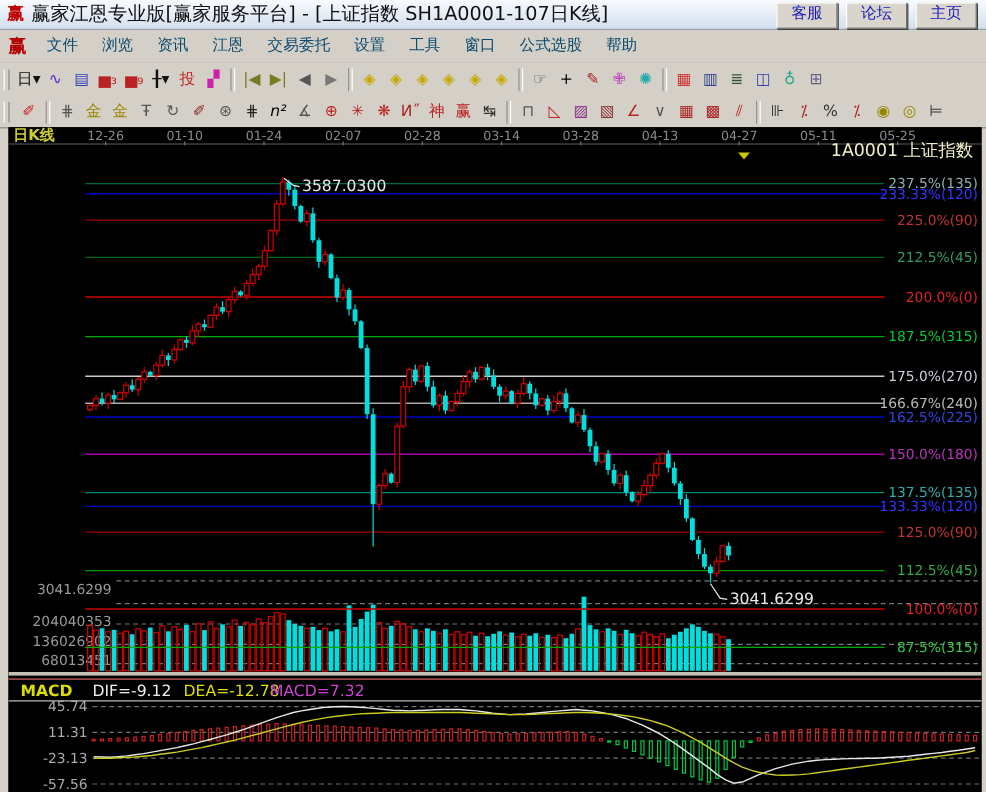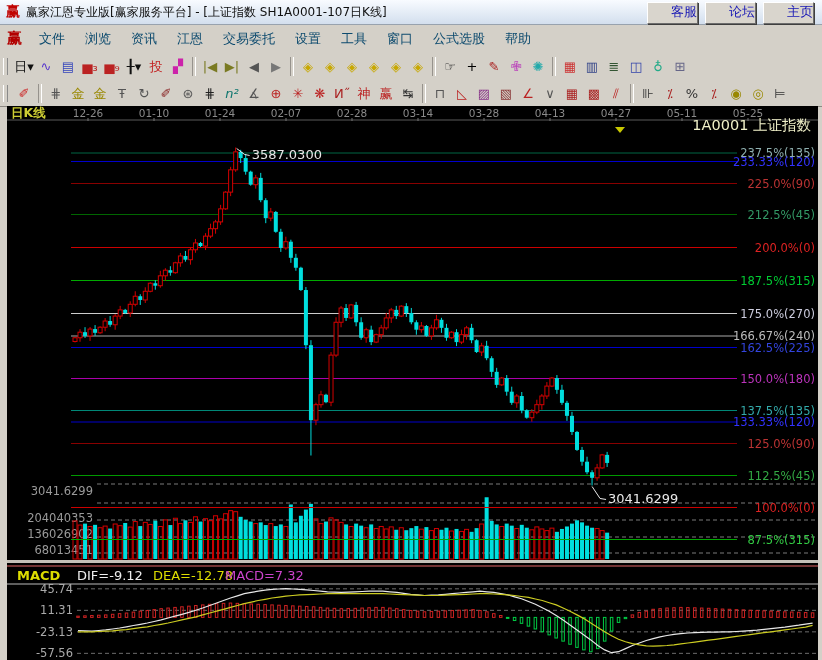--- a/index.html
+++ b/index.html
@@ -2,25 +2,25 @@
 <html><head>
 <meta charset="utf-8">
 <style>
   html,body{margin:0;padding:0;background:#777;}
   .win{position:relative;width:822px;height:660px;overflow:hidden;background:#d4d0c8;
        font-family:"DejaVu Sans",sans-serif;}
   .titlebar{position:absolute;top:0;left:0;right:0;height:24px;
     background:linear-gradient(#f8fbff,#d3dfee);border-bottom:1px solid #98a2ae;
     display:flex;align-items:center;}
   .title-logo{color:#c00200;font-weight:bold;font-size:14px;margin:0 6px 0 6px;}
-  .title-text{font-size:12px;color:#101010;}
+  .title-text{font-size:16px;color:#101010;}
   .tb-buttons{position:absolute;right:8px;top:2px;display:flex;gap:7px;}
   .tb-btn{width:49px;height:20px;background:#d9d5cd;border:1px solid;
     border-color:#ffffff #6d6d6d #6d6d6d #ffffff;box-shadow:1px 1px 0 #3f3f3f;
-    font-size:13px;color:#1717b5;text-align:right;line-height:18px;cursor:default;}
+    font-size:13px;color:#1717b5;text-align:center;line-height:18px;cursor:default;}
   .menubar{position:absolute;top:25px;left:0;right:0;height:27px;background:#d4d0c8;
     border-bottom:1px solid #a6a29a;display:flex;align-items:center;}
   .menu-logo{color:#b20000;font-weight:bold;font-size:15px;margin:0 7px;}
   .menu-item{font-size:13px;color:#0c4a6e;padding:0 10px;line-height:26px;}
   .toolbar{position:absolute;left:0;right:0;display:flex;align-items:center;background:#d4d0c8;}
   #toolbar-main{top:52px;height:28px;border-bottom:1px solid #b6b2aa;}
   #toolbar-draw{top:80px;height:26px;border-bottom:1px solid #8d8983;}
   .grip{width:3px;height:17px;border-left:1px solid #fff;border-right:1px solid #8a8a8a;margin:0 5px 0 3px;}
   .ticon{min-width:22px;height:22px;display:flex;align-items:center;justify-content:center;
     font-size:13px;line-height:1;cursor:default;}
@@ -97,21 +97,21 @@
       <span class="ticon" style="color: rgb(204, 34, 34);">✐</span>
       <span class="tsep"></span>
       <span class="ticon" style="color: rgb(85, 85, 85);">⋕</span>
       <span class="ticon" style="color: rgb(153, 136, 0);">金</span>
       <span class="ticon" style="color: rgb(153, 136, 0);">金</span>
       <span class="ticon" style="color: rgb(85, 85, 85);">Ŧ</span>
       <span class="ticon" style="color: rgb(85, 85, 85);">↻</span>
       <span class="ticon" style="color: rgb(136, 34, 34);">✐</span>
       <span class="ticon" style="color: rgb(85, 85, 85);">⊛</span>
       <span class="ticon" style="color: rgb(34, 34, 34);">⋕</span>
-      <span class="ticon" style="color: #0f766e; font-style: italic;">n²</span>
+      <span class="ticon" style="color: #000000; font-style: italic;">n²</span>
       <span class="ticon" style="color: rgb(85, 85, 85);">∡</span>
       <span class="ticon" style="color: rgb(187, 34, 34);">⊕</span>
       <span class="ticon" style="color: rgb(187, 34, 34);">✳</span>
       <span class="ticon" style="color: rgb(187, 34, 34);">❋</span>
       <span class="ticon" style="color: rgb(170, 34, 34);">И˝</span>
       <span class="ticon" style="color: rgb(187, 34, 34);">神</span>
       <span class="ticon" style="color: rgb(187, 34, 34);">赢</span>
       <span class="ticon" style="color: rgb(51, 51, 51);">↹</span>
       <span class="tsep"></span>
       <span class="ticon" style="color: rgb(85, 85, 85);">⊓</span>

